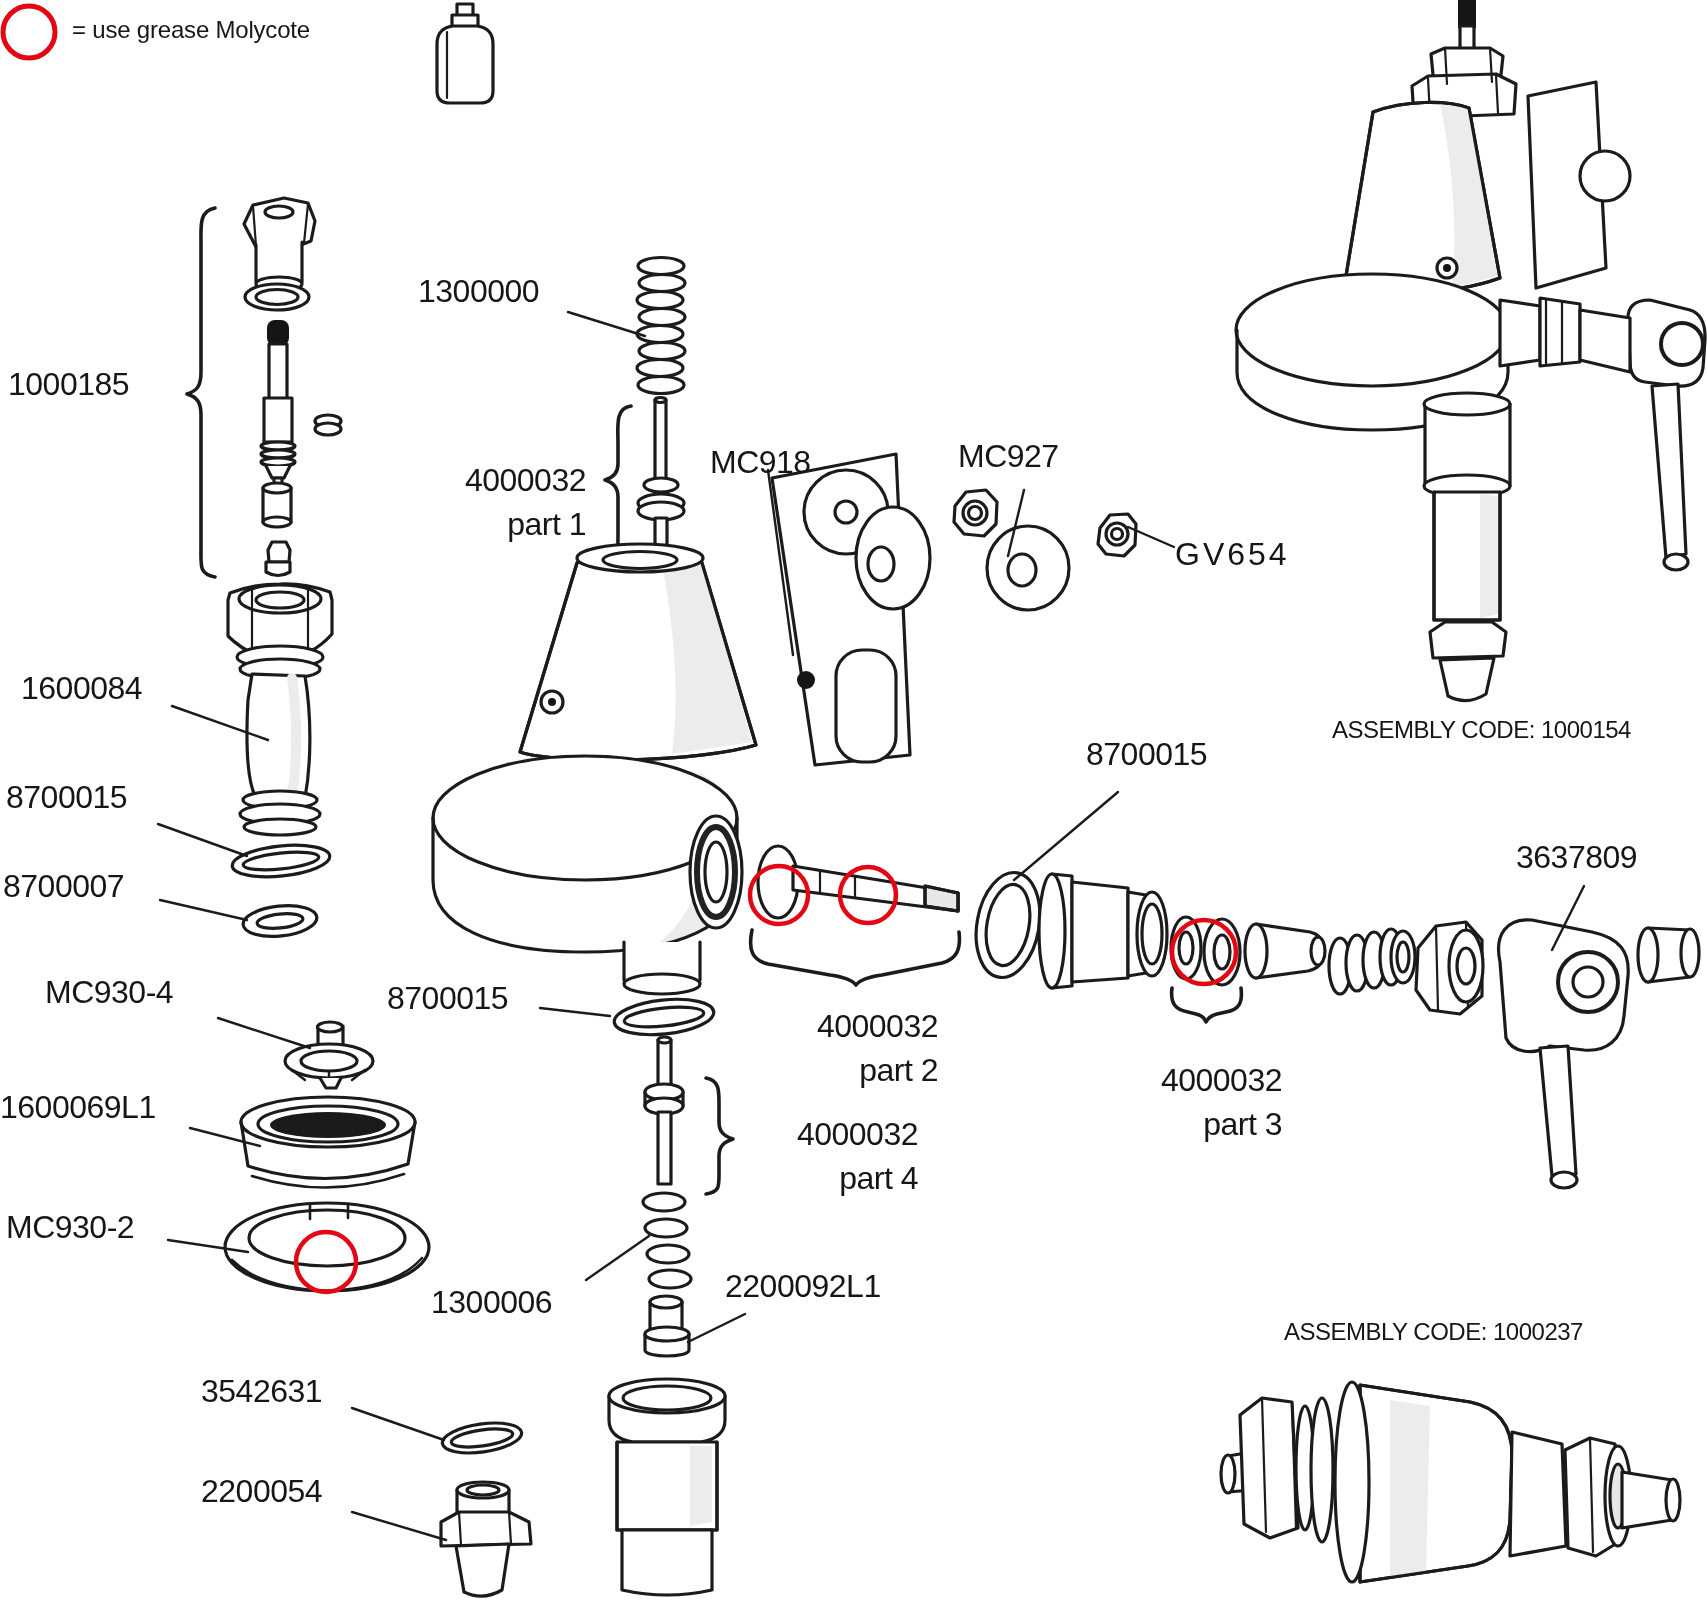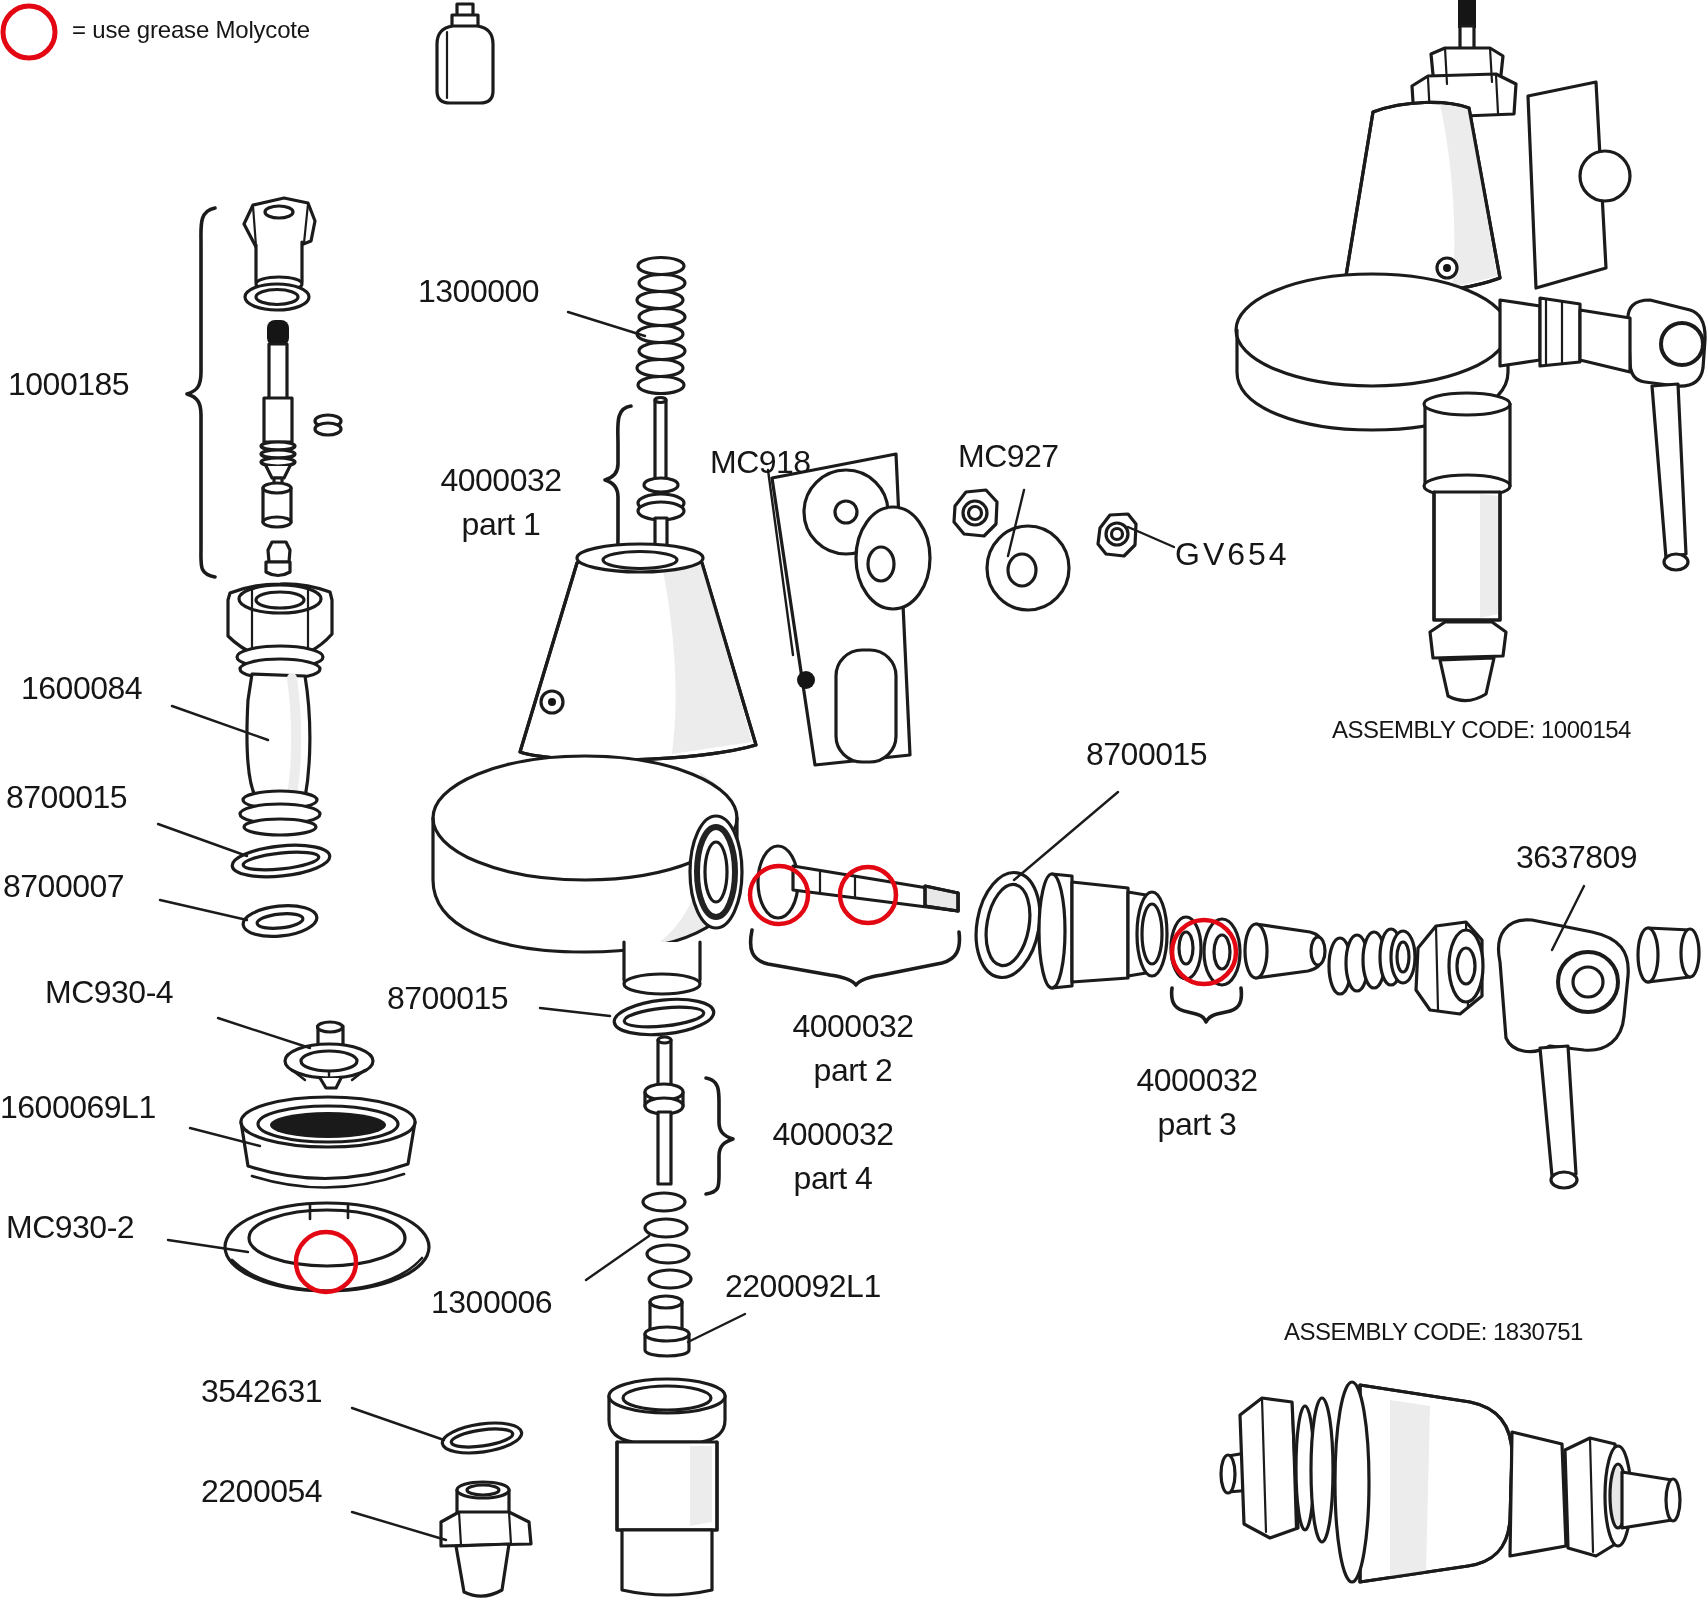--- a/index.html
+++ b/index.html
@@ -1,20 +1,20 @@
 <!DOCTYPE html>
 <html><head>
 <meta charset="utf-8">
 <style>
   html,body{margin:0;padding:0;background:#fff}
   body{width:1707px;height:1600px;position:relative;overflow:hidden;
        font-family:"Liberation Sans", sans-serif;color:#161616}
   svg{position:absolute;left:0;top:0}
   .lbl{position:absolute;font-size:32px;white-space:nowrap;letter-spacing:-0.5px;color:#161616}
-  .kit{width:170px;text-align:center;line-height:44px}
+  .kit{width:170px;text-align:right;line-height:44px}
   .code{font-size:24px;letter-spacing:-0.5px}
   .legend{font-size:24px;line-height:35px;letter-spacing:-0.2px}
   .gv{letter-spacing:3px}
 </style>
 </head>
 <body>
 
 <svg width="1707" height="1600" viewBox="0 0 1707 1600" fill="none" stroke="#1b1b1b" stroke-width="3.2" stroke-linecap="round" stroke-linejoin="round">
 
   <g>
@@ -395,13 +395,13 @@
 </div>
 <div class="lbl kit" style="left:748px;top:1112px">
   <div>4000032</div>
   <div>part 4</div>
 </div>
 <div class="lbl" style="left:431px;top:1284px">1300006</div>
 <div class="lbl" style="left:725px;top:1268px">2200092L1</div>
 <div class="lbl" style="left:201px;top:1373px">3542631</div>
 <div class="lbl" style="left:201px;top:1473px">2200054</div>
 <div class="lbl" style="left:1516px;top:839px">3637809</div>
-<div class="lbl code" style="left:1284px;top:1318px">ASSEMBLY CODE: 1830751</div>
+<div class="lbl code" style="left:1284px;top:1318px">ASSEMBLY CODE: 1000237</div>
 
 </body></html>

